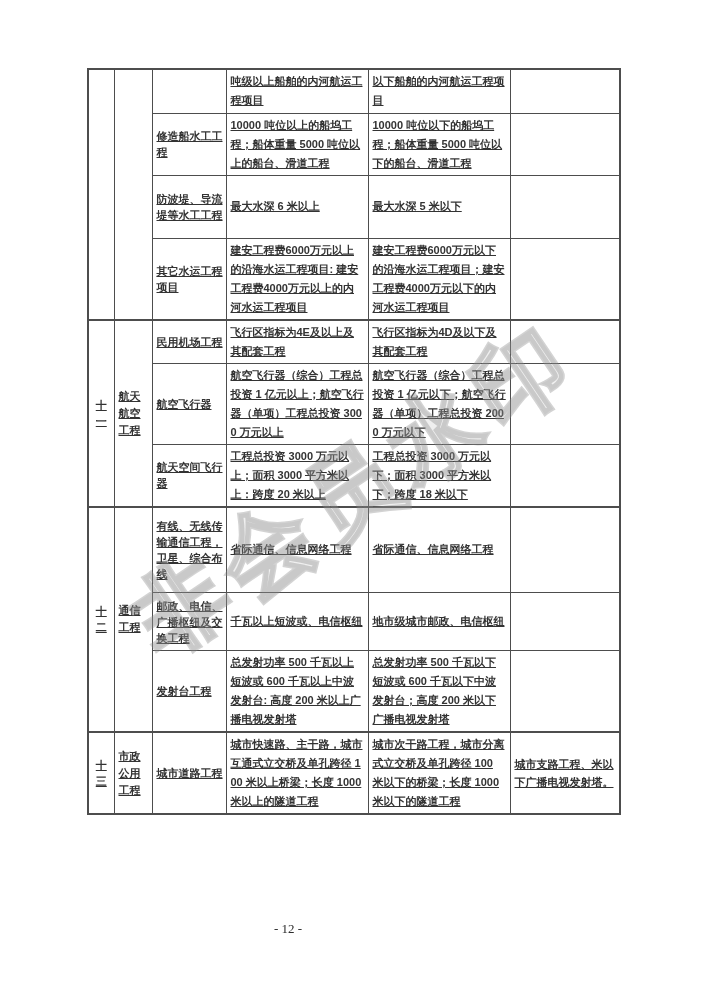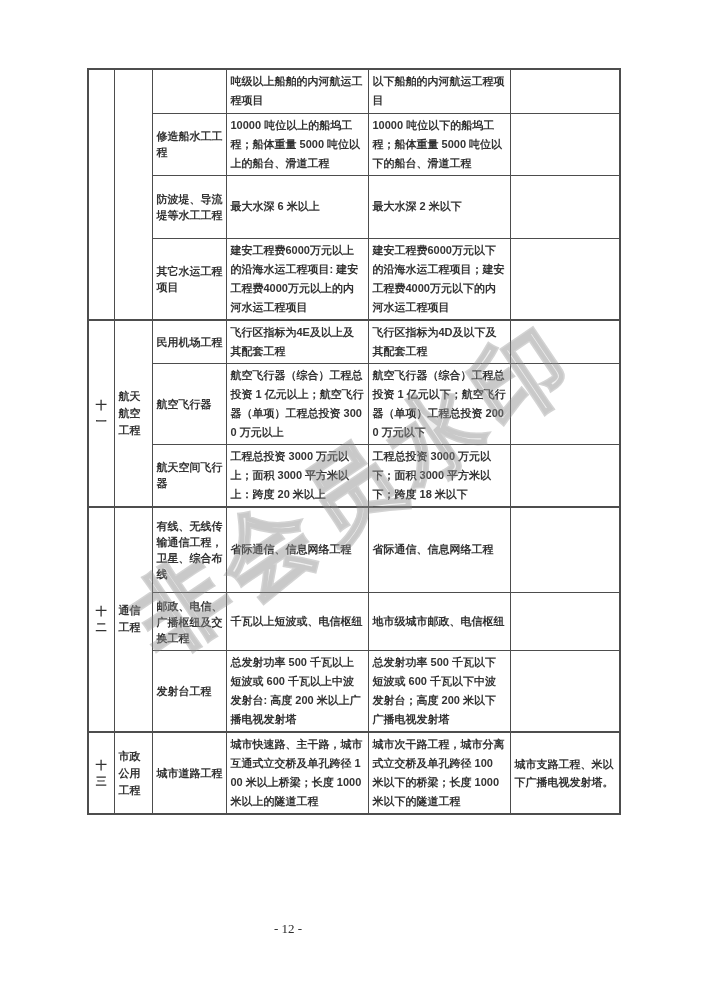--- a/index.html
+++ b/index.html
@@ -11,21 +11,21 @@
   .doc-table{
     position:absolute;left:87px;top:68px;
     border-collapse:collapse;table-layout:fixed;
     width:532px;
   }
   .doc-table td{
     border:1px solid #4d4d4d;
     font-size:11px;font-weight:bold;color:#333333;
     line-height:19px;vertical-align:middle;
     padding:2px 3px 2px 4px;
-    word-break:break-all;overflow:hidden;
+    word-break:break-all;overflow:hidden;text-decoration:underline;
   }
   .doc-table{border:2px solid #4d4d4d;}
   tr.group-start td{border-top:2px solid #4d4d4d;}
   td.num-cell{text-align:center;padding:2px 1px;margin-top:20px;}
   td.num-cell .vtext{width:1em;margin:0 auto;word-break:break-all;line-height:16px;}
   td.cat-cell{padding:2px 3px 2px 4px;line-height:17px;}
   td.sub-cell{padding:2px 2px 2px 4px;line-height:16px;}
   td.note-cell{line-height:18px;}
   .watermark{
     position:absolute;left:75px;top:320px;width:560px;height:340px;
@@ -68,21 +68,21 @@
     </tr>
     <tr style="height:61px">
       <td class="sub-cell">修造船水工工程</td>
       <td>10000 吨位以上的船坞工程；船体重量 5000 吨位以上的船台、滑道工程</td>
       <td>10000 吨位以下的船坞工程；船体重量 5000 吨位以下的船台、滑道工程</td>
       <td class="note-cell"></td>
     </tr>
     <tr style="height:63px">
       <td class="sub-cell">防波堤、导流堤等水工工程</td>
       <td>最大水深 6 米以上</td>
-      <td>最大水深 2 米以下</td>
+      <td>最大水深 5 米以下</td>
       <td class="note-cell"></td>
     </tr>
     <tr style="height:81px">
       <td class="sub-cell">其它水运工程项目</td>
       <td>建安工程费6000万元以上的沿海水运工程项目: 建安工程费4000万元以上的内河水运工程项目</td>
       <td>建安工程费6000万元以下的沿海水运工程项目；建安工程费4000万元以下的内河水运工程项目</td>
       <td class="note-cell"></td>
     </tr>
 
     <tr class="group-start" style="height:40px">

